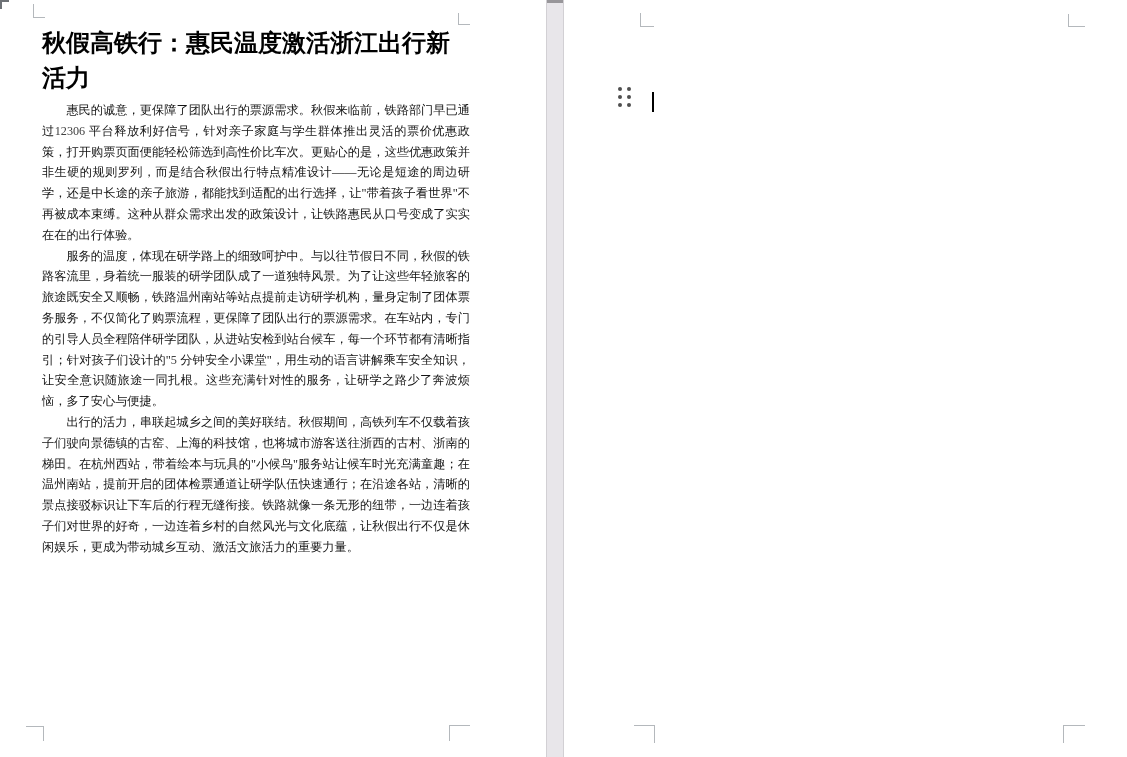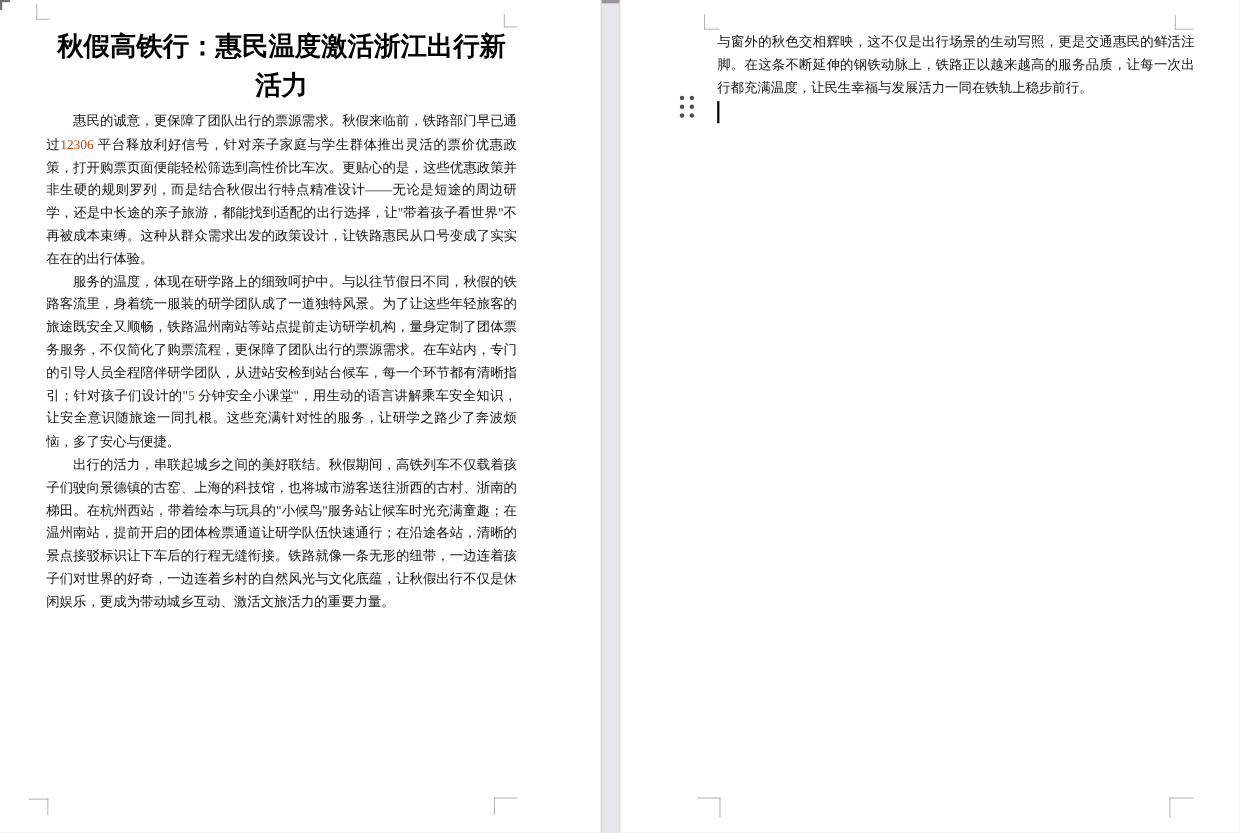--- a/index.html
+++ b/index.html
@@ -40,32 +40,32 @@
   .mk-r-bl { left: 634px; top: 725px; width: 21px; height: 18px; }
   .mk-r-br { left: 1063px; top: 725px; width: 22px; height: 18px; }
 
   
   .text-area-left  { position: absolute; left: 42px; top: 26px; width: 428px; }
   .text-area-right { position: absolute; left: 88px; top: 28px; width: 434px; }
 
   .doc-title {
     margin: 0 0 4px 0;
     font-size: 24px; line-height: 35px; font-weight: 700;
-    text-align: center; color: #000000;
+    color: #000000;
   }
   .para {
     margin: 0;
     font-size: 12.2px; line-height: 20.8px;
     color: #141414;
     text-align: justify; text-justify: inter-ideograph;
     text-indent: 2em;
     word-break: break-all;
   }
   .para.no-indent { text-indent: 0; }
-  .latin-num { font-family: "Liberation Serif", "DejaVu Serif", serif; color: #c2410c; }
+  .latin-num { font-family: "Liberation Serif", "DejaVu Serif", serif; color: #404040; }
 
   
   .drag-handle {
     position: absolute; left: 54px; top: 87px;
     display: grid;
     grid-template-columns: repeat(2, 4px);
     grid-auto-rows: 4px;
     column-gap: 5px; row-gap: 4px;
     cursor: grab;
   }
@@ -85,23 +85,20 @@
   <div class="page page-left">
     <div class="text-area-left">
       <h1 class="doc-title">秋假高铁行：惠民温度激活浙江出行新活力</h1>
       <p class="para"><span>惠民的诚意，更保障了团队出行的票源需求。秋假来临前，铁路部门早已通过</span><span class="latin-num">12306</span><span> 平台释放利好信号，针对亲子家庭与学生群体推出灵活的票价优惠政策，打开购票页面便能轻松筛选到高性价比车次。更贴心的是，这些优惠政策并非生硬的规则罗列，而是结合秋假出行特点精准设计——无论是短途的周边研学，还是中长途的亲子旅游，都能找到适配的出行选择，让"带着孩子看世界"不再被成本束缚。这种从群众需求出发的政策设计，让铁路惠民从口号变成了实实在在的出行体验。</span></p>
       <p class="para"><span>服务的温度，体现在研学路上的细致呵护中。与以往节假日不同，秋假的铁路客流里，身着统一服装的研学团队成了一道独特风景。为了让这些年轻旅客的旅途既安全又顺畅，铁路温州南站等站点提前走访研学机构，量身定制了团体票务服务，不仅简化了购票流程，更保障了团队出行的票源需求。在车站内，专门的引导人员全程陪伴研学团队，从进站安检到站台候车，每一个环节都有清晰指引；针对孩子们设计的"</span><span class="latin-num">5</span><span> 分钟安全小课堂"，用生动的语言讲解乘车安全知识，让安全意识随旅途一同扎根。这些充满针对性的服务，让研学之路少了奔波烦恼，多了安心与便捷。</span></p>
       <p class="para"><span>出行的活力，串联起城乡之间的美好联结。秋假期间，高铁列车不仅载着孩子们驶向景德镇的古窑、上海的科技馆，也将城市游客送往浙西的古村、浙南的梯田。在杭州西站，带着绘本与玩具的"小候鸟"服务站让候车时光充满童趣；在温州南站，提前开启的团体检票通道让研学队伍快速通行；在沿途各站，清晰的景点接驳标识让下车后的行程无缝衔接。铁路就像一条无形的纽带，一边连着孩子们对世界的好奇，一边连着乡村的自然风光与文化底蕴，让秋假出行不仅是休闲娱乐，更成为带动城乡互动、激活文旅活力的重要力量。</span></p>
     </div>
   </div>
 
   <div class="page page-right">
-    <div class="text-area-right">
-      <p class="para no-indent"><span>与窗外的秋色交相辉映，这不仅是出行场景的生动写照，更是交通惠民的鲜活注脚。在这条不断延伸的钢铁动脉上，铁路正以越来越高的服务品质，让每一次出行都充满温度，让民生幸福与发展活力一同在铁轨上稳步前行。</span></p>
-    </div>
     <div class="drag-handle">
       <span class="dot"></span>
       <span class="dot"></span>
       <span class="dot"></span>
       <span class="dot"></span>
       <span class="dot"></span>
       <span class="dot"></span>
     </div>
     <div class="caret"></div>
   </div>

